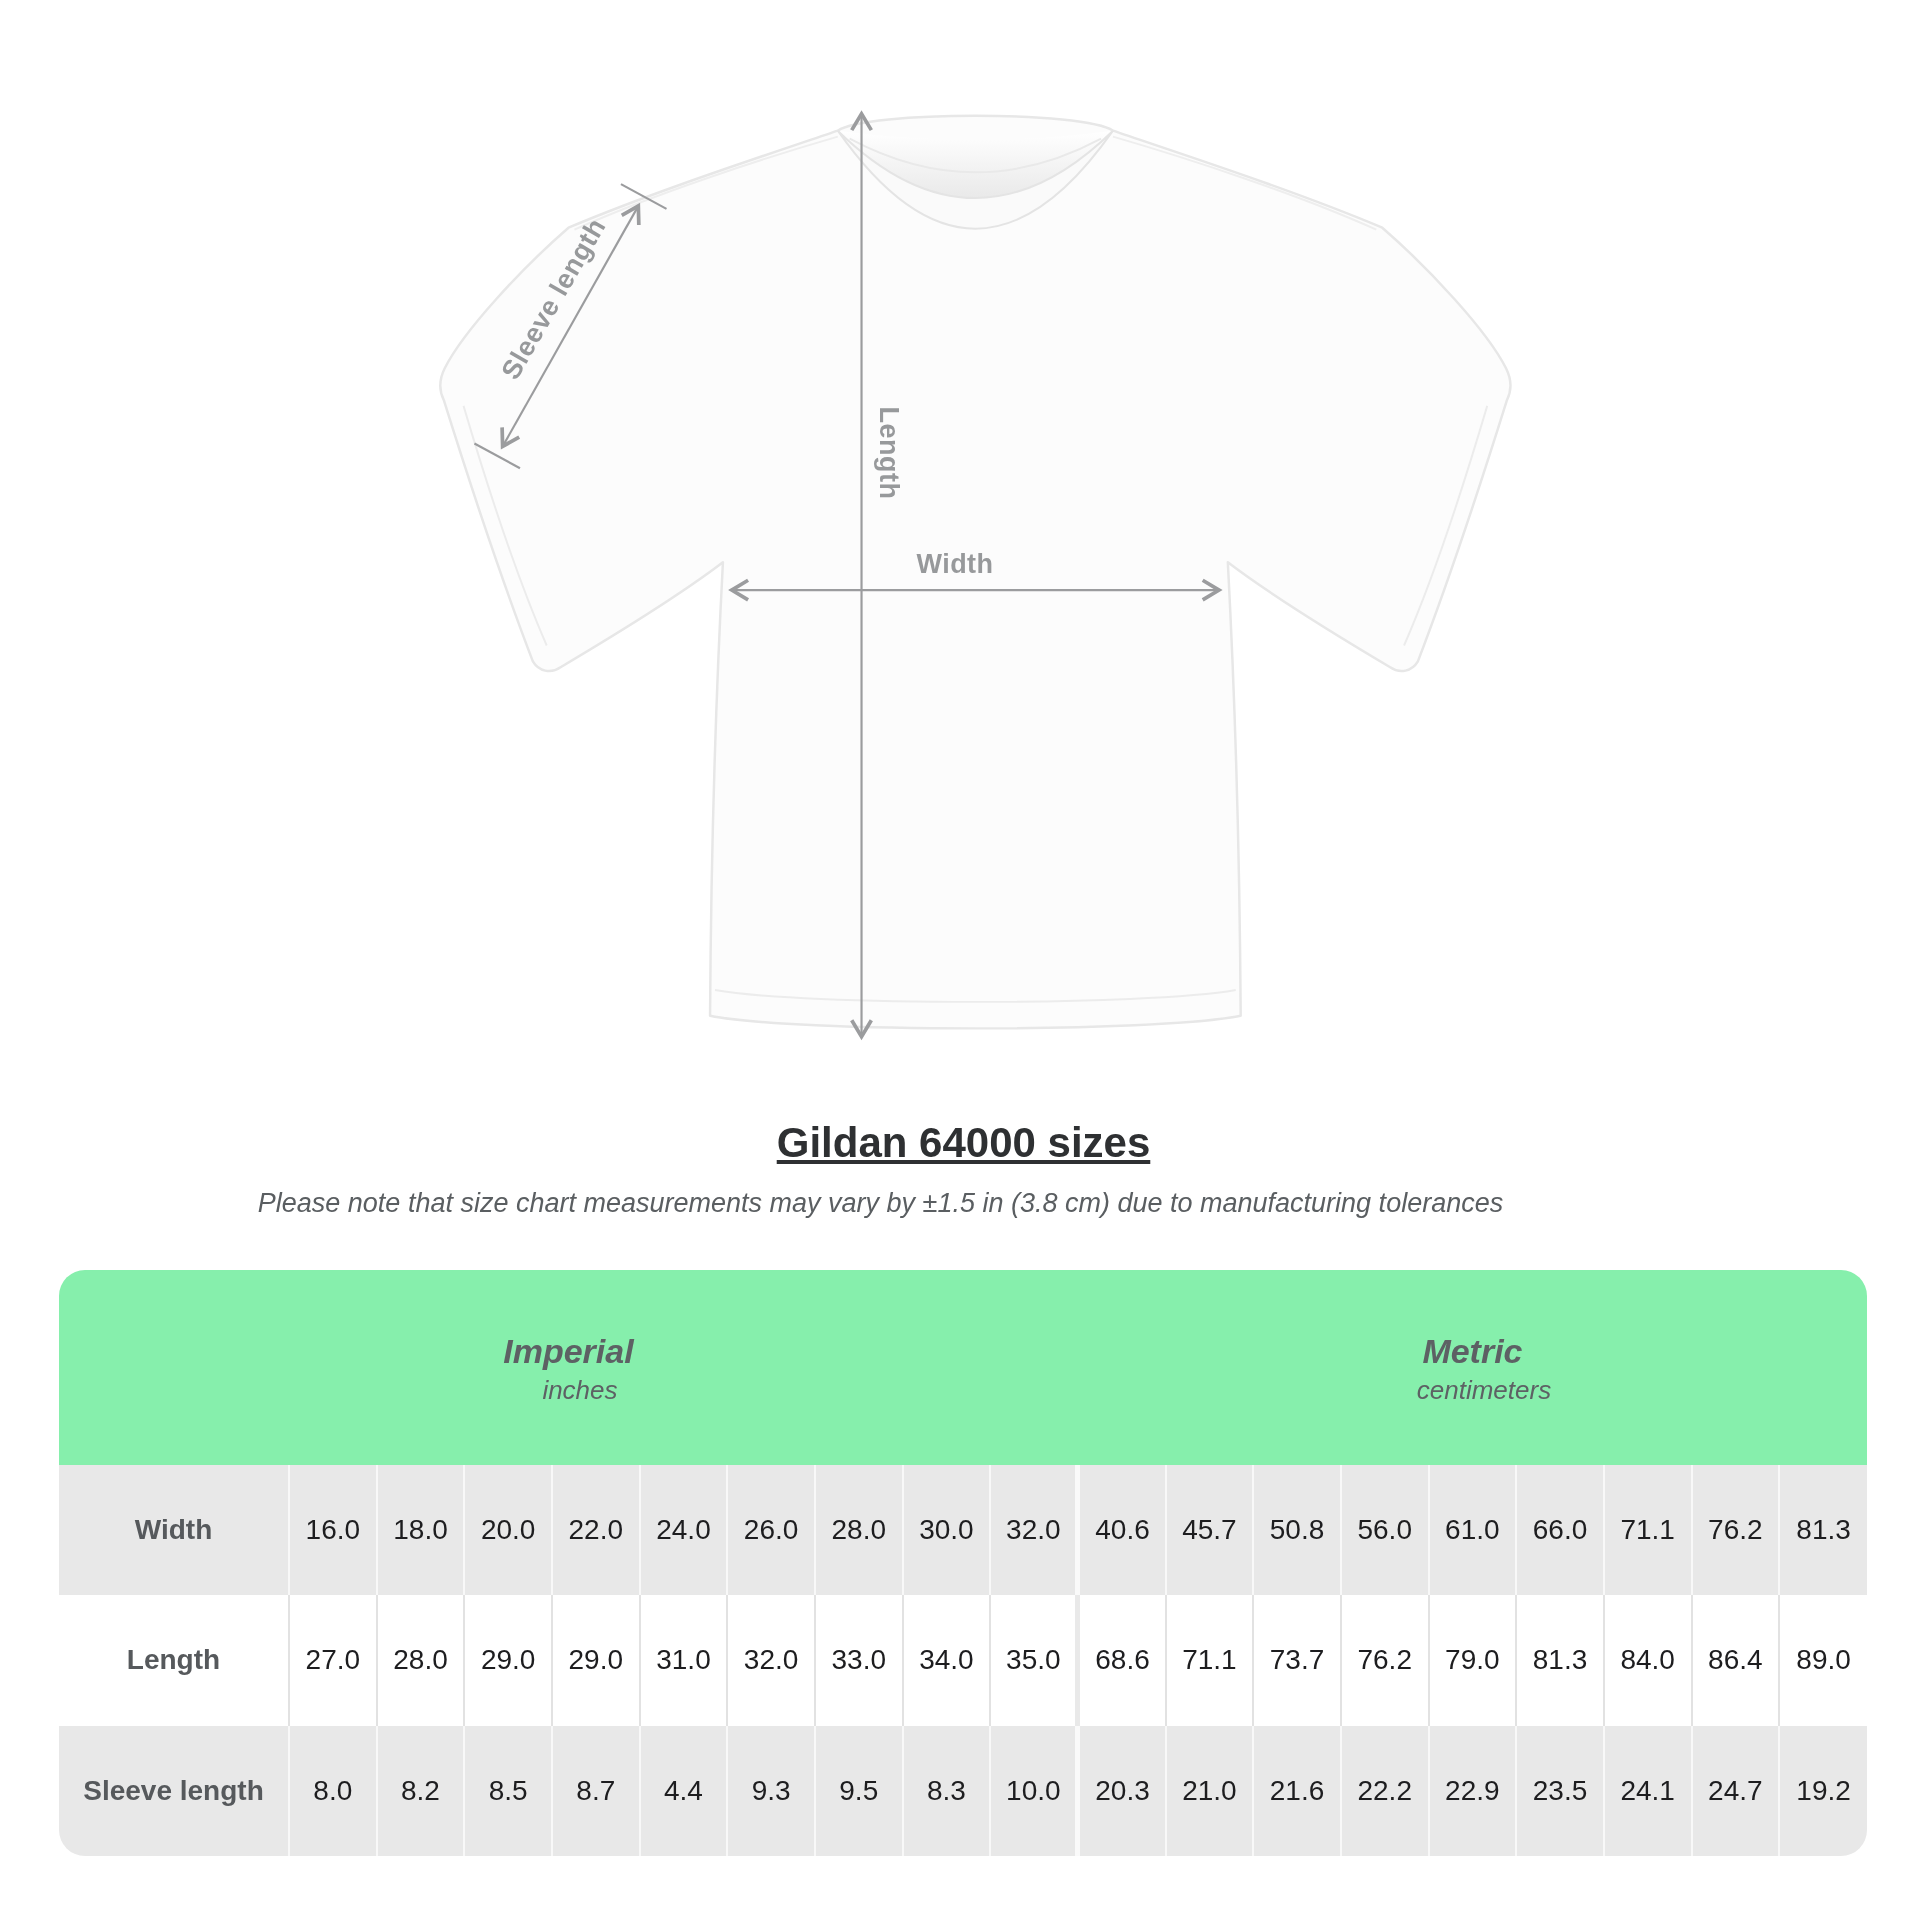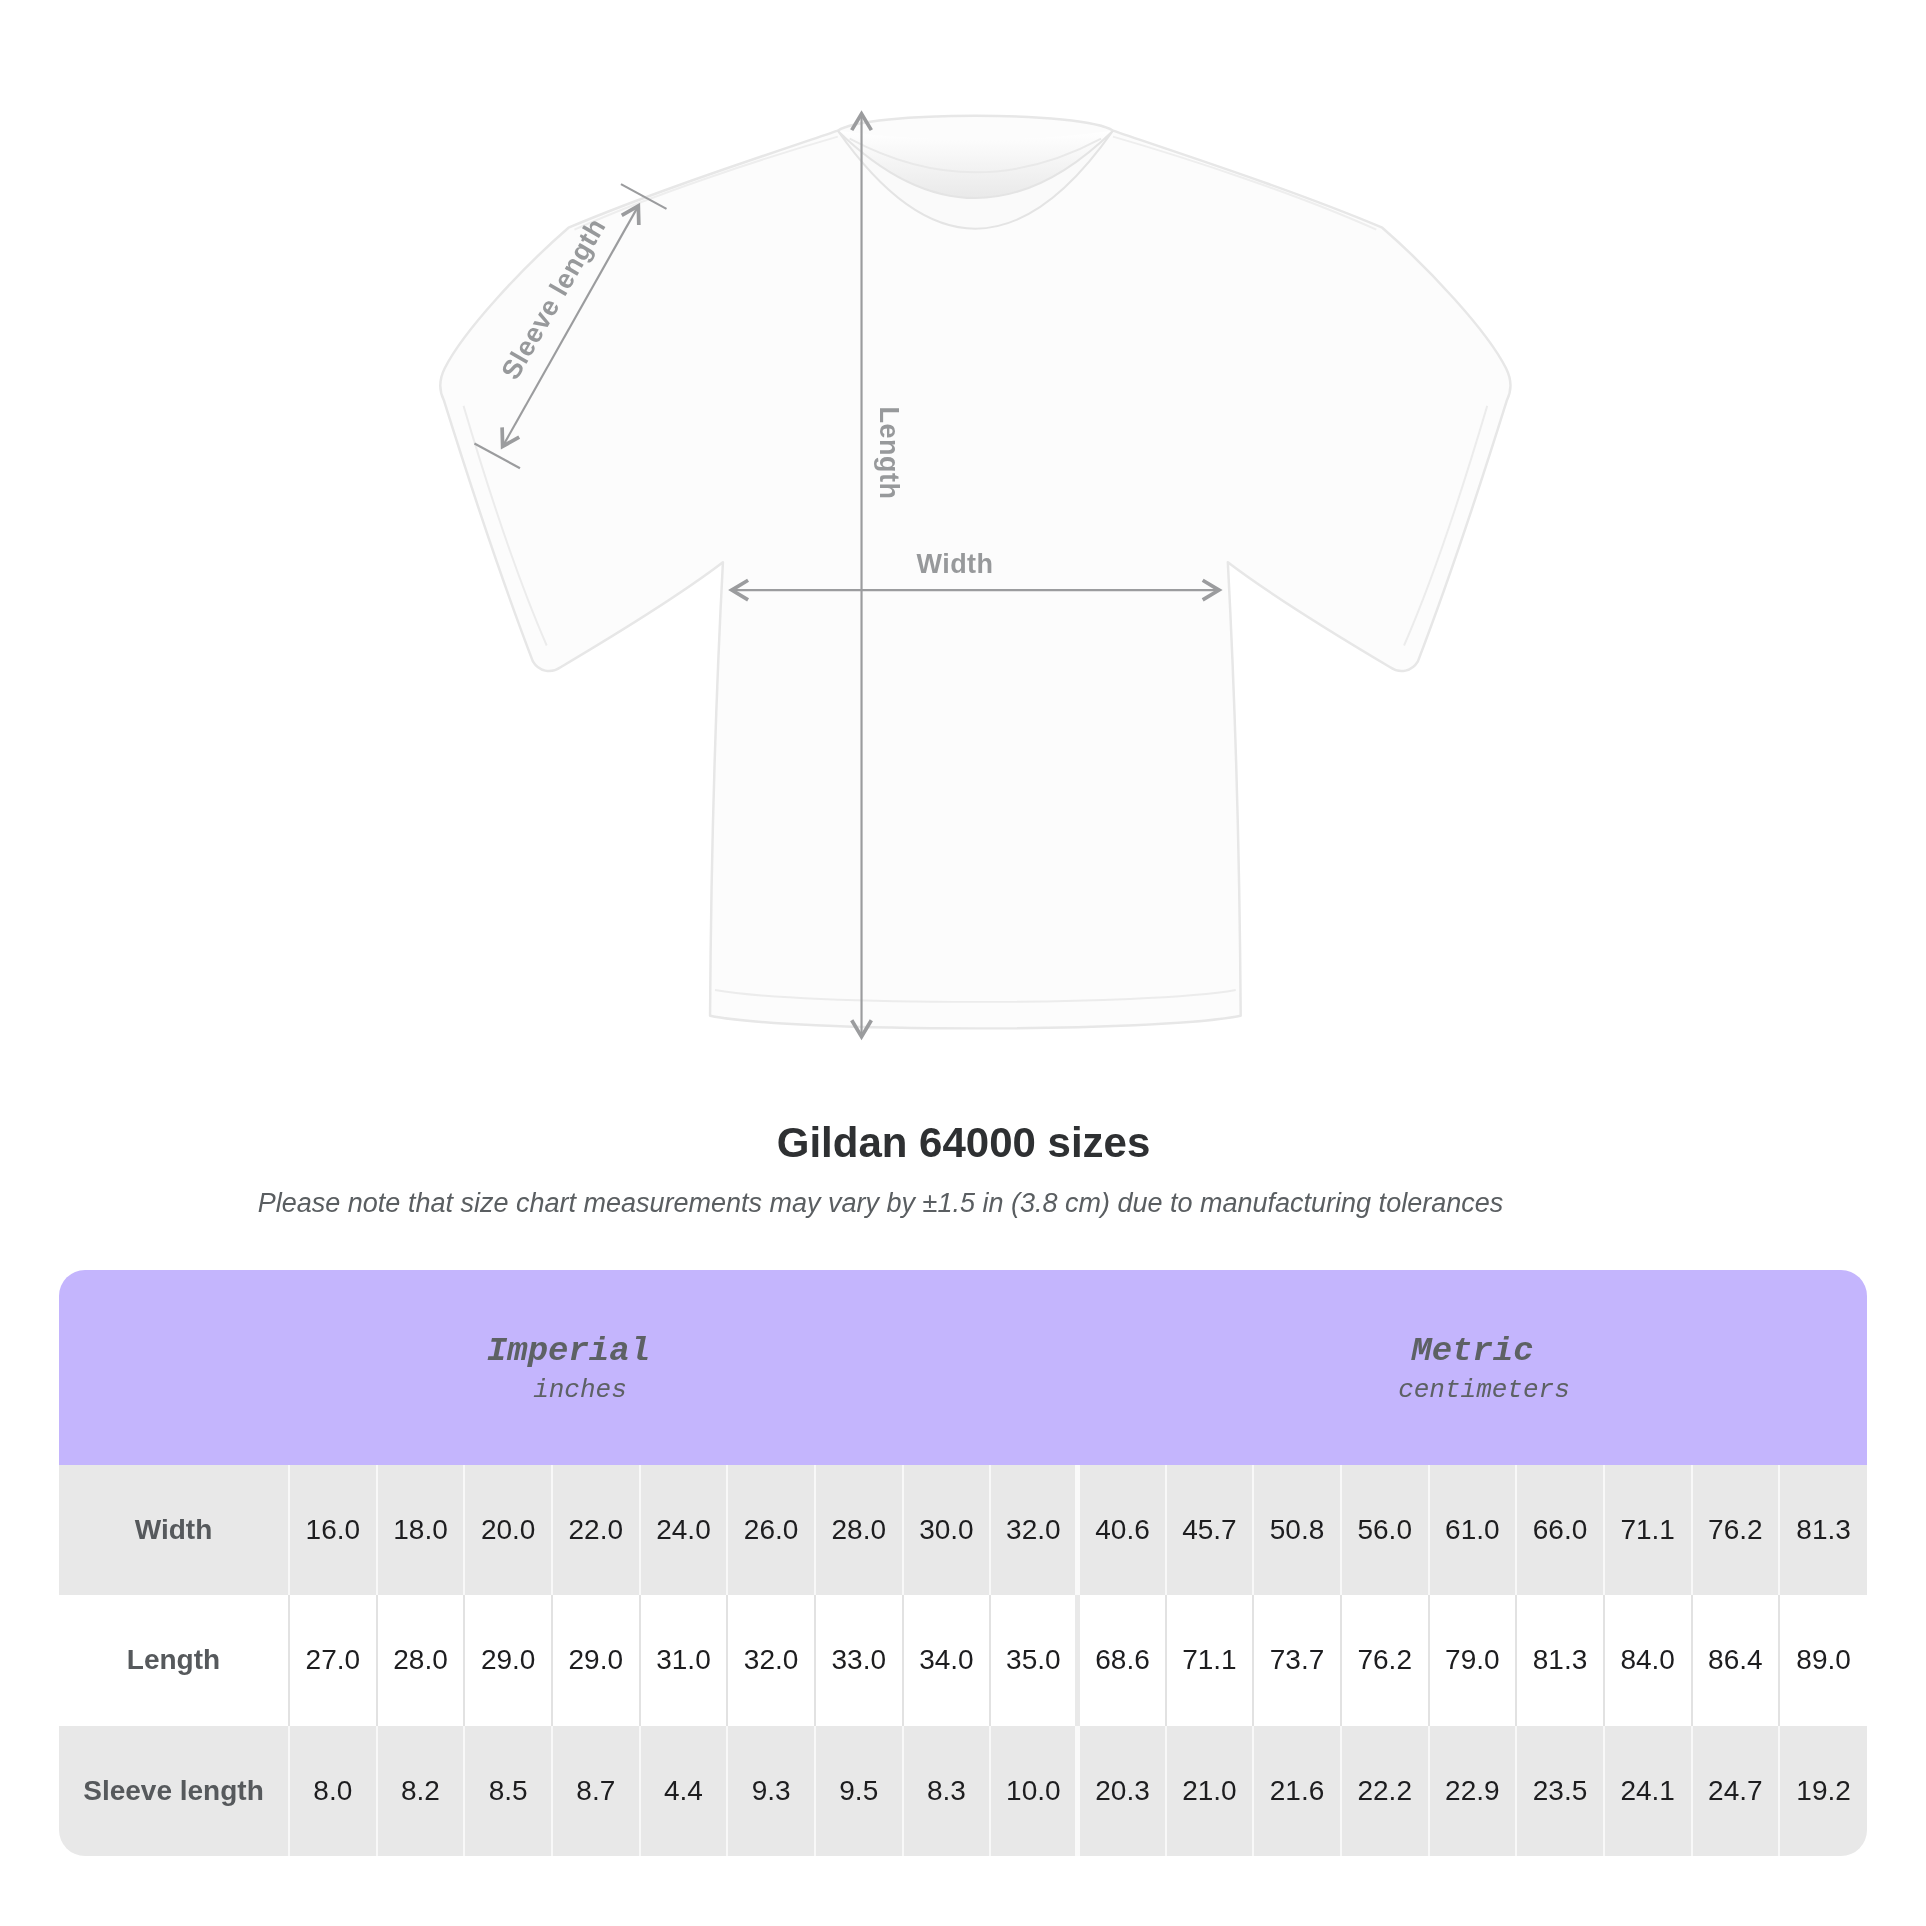--- a/index.html
+++ b/index.html
@@ -10,32 +10,32 @@
   .figure{position:absolute;left:0;top:0;width:1927px;height:1089px;}
   .figure svg{position:absolute;left:0;top:0;}
   .dim-label{position:absolute;font-weight:700;font-size:27px;color:#97999b;
              letter-spacing:0.5px;white-space:nowrap;}
   .lbl-sleeve{left:554px;top:299px;transform:translate(-50%,-50%) rotate(-60deg);}
   .lbl-length{left:888px;top:453px;transform:translate(-50%,-50%) rotate(90deg);}
   .lbl-width{left:955px;top:564px;transform:translate(-50%,-50%);}
 
   
   .page-title{position:absolute;left:0;top:1119px;width:1927px;text-align:center;
-              font-size:42px;font-weight:700;color:#2e3032;}
+              font-size:42px;font-weight:700;color:#2e3032;text-decoration:underline;}
   .page-subtitle{position:absolute;left:0;top:1188px;width:1761px;text-align:center;
               font-size:27px;font-style:italic;color:#5a5e61;}
 
   
   .table-wrap{position:absolute;left:59px;top:1270px;width:1808px;height:586px;
               border-radius:26px;overflow:hidden;}
   table{width:100%;height:100%;border-collapse:collapse;table-layout:fixed;}
   col.c-label{width:230px;}
   td,th{padding:0;margin:0;text-align:center;vertical-align:middle;font-weight:400;}
 
-  tr.unit-row{height:160px;background:#c4b5fd;font-family:Liberation Mono, monospace;}
+  tr.unit-row{height:160px;background:#86efac;}
   .unit-name{font-size:34px;font-weight:700;font-style:italic;color:#5d6164;line-height:1.35;}
   .unit-sub{font-size:26px;font-style:italic;color:#5d6164;line-height:1.2;margin-left:23px;}
 
   tr.size-row{height:99px;background:#ffffff;}
   tr.size-row th{font-size:27px;font-weight:700;color:#636669;}
   tr.size-row th.size-head{font-size:28px;color:#56595c;}
 
   tr.data-row{height:107px;}
   tr.data-row td{font-size:28px;color:#1d1d1f;}
   tr.data-row td.row-label{font-weight:700;font-size:28px;color:#56595c;}

